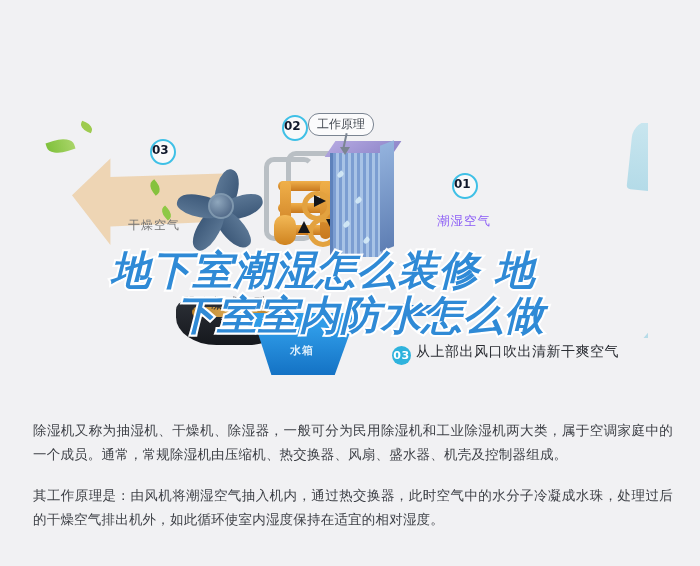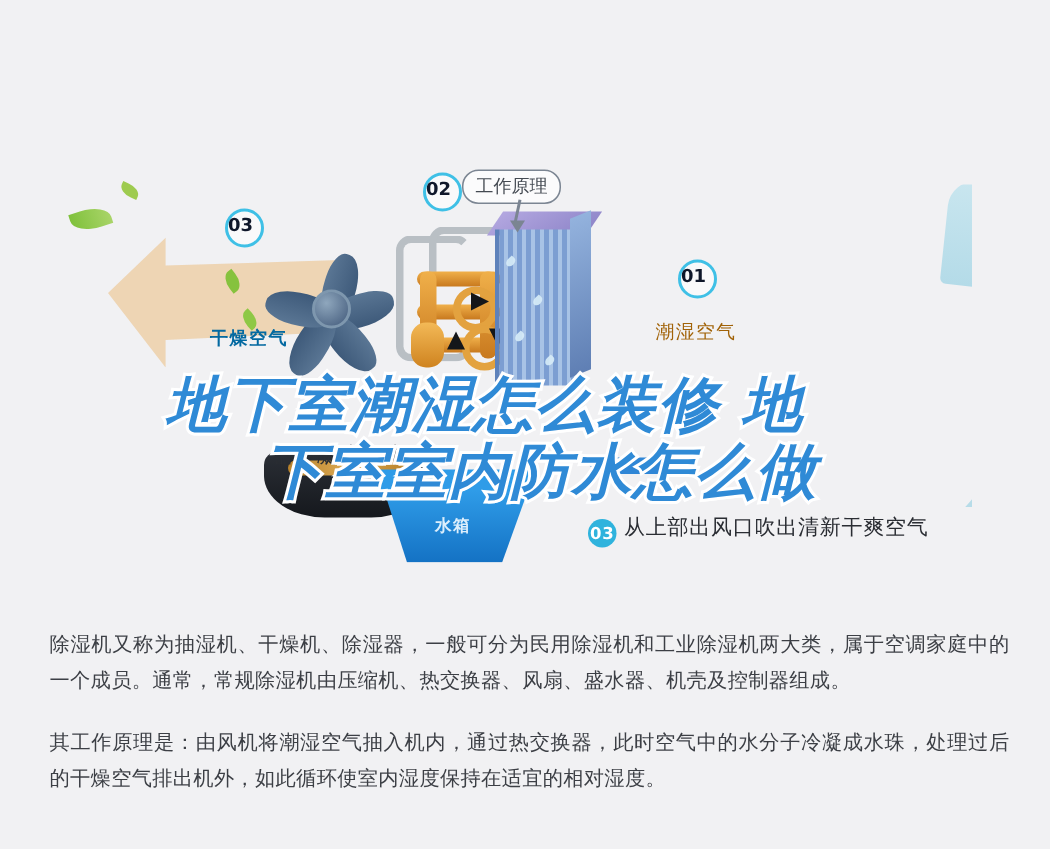--- a/index.html
+++ b/index.html
@@ -47,22 +47,22 @@
   }
 
   
   .dryarrow{
     position:absolute;left:72px;top:48px;width:160px;height:92px;
     background:#edd3b0;
     clip-path:polygon(0% 46%,24% 6%,24% 26%,100% 22%,100% 74%,24% 80%,24% 100%);
     opacity:.95;
   }
   .dryarrow-lbl{
-    position:absolute;left:140px;top:112px;
-    font-size:12px;color:#0369a1;font-weight:bold;letter-spacing:1px;
+    position:absolute;left:128px;top:112px;
+    font-size:12px;color:#737373;font-weight:normal;letter-spacing:1px;
   }
 
   
   .leaf{position:absolute;background:#8cc63f;border-radius:0 70% 0 70%;}
   .leaf.l1{left:47px;top:34px;width:27px;height:14px;transform:rotate(-18deg);background:linear-gradient(90deg,#7fc13c,#a9d468);}
   .leaf.l2{left:80px;top:18px;width:13px;height:8px;transform:rotate(24deg);background:#9ecb4f;}
   .leaf.l3{left:148px;top:78px;width:14px;height:9px;transform:rotate(52deg);background:#86c23e;}
   .leaf.l4{left:160px;top:104px;width:13px;height:8px;transform:rotate(48deg);background:#8ec845;}
 
   
@@ -146,21 +146,21 @@
   
   .callout{
     position:absolute;left:308px;top:8px;
     padding:2px 8px;border:1.5px solid #7b8592;border-radius:11px;
     font-size:12px;color:#444a52;background:#fbfbfc;white-space:nowrap;
   }
   .callout-stem{position:absolute;left:344px;top:28px;width:2px;height:16px;background:#7b8592;transform:rotate(12deg);}
   .callout-tip{position:absolute;left:340px;top:42px;width:0;height:0;
     border-left:5px solid transparent;border-right:5px solid transparent;border-top:8px solid #7b8592;}
 
-  .lbl{position:absolute;font-size:12.5px;color:#a16207;letter-spacing:1px;white-space:nowrap;}
+  .lbl{position:absolute;font-size:12.5px;color:#8b5cf6;letter-spacing:1px;white-space:nowrap;}
   .lbl-01{left:437px;top:108px;}
   .lbl-hidden{left:452px;top:156px;font-size:11px;color:#6a707a;}
 
   
   .step{position:absolute;font-size:14px;color:#2a2d33;white-space:nowrap;letter-spacing:.5px;}
   .step .num{
     display:inline-block;width:19px;height:19px;border-radius:50%;
     background:#2fb3dd;color:#fff;font-size:11px;font-weight:bold;
     line-height:19px;text-align:center;margin-right:5px;vertical-align:-3px;
   }

